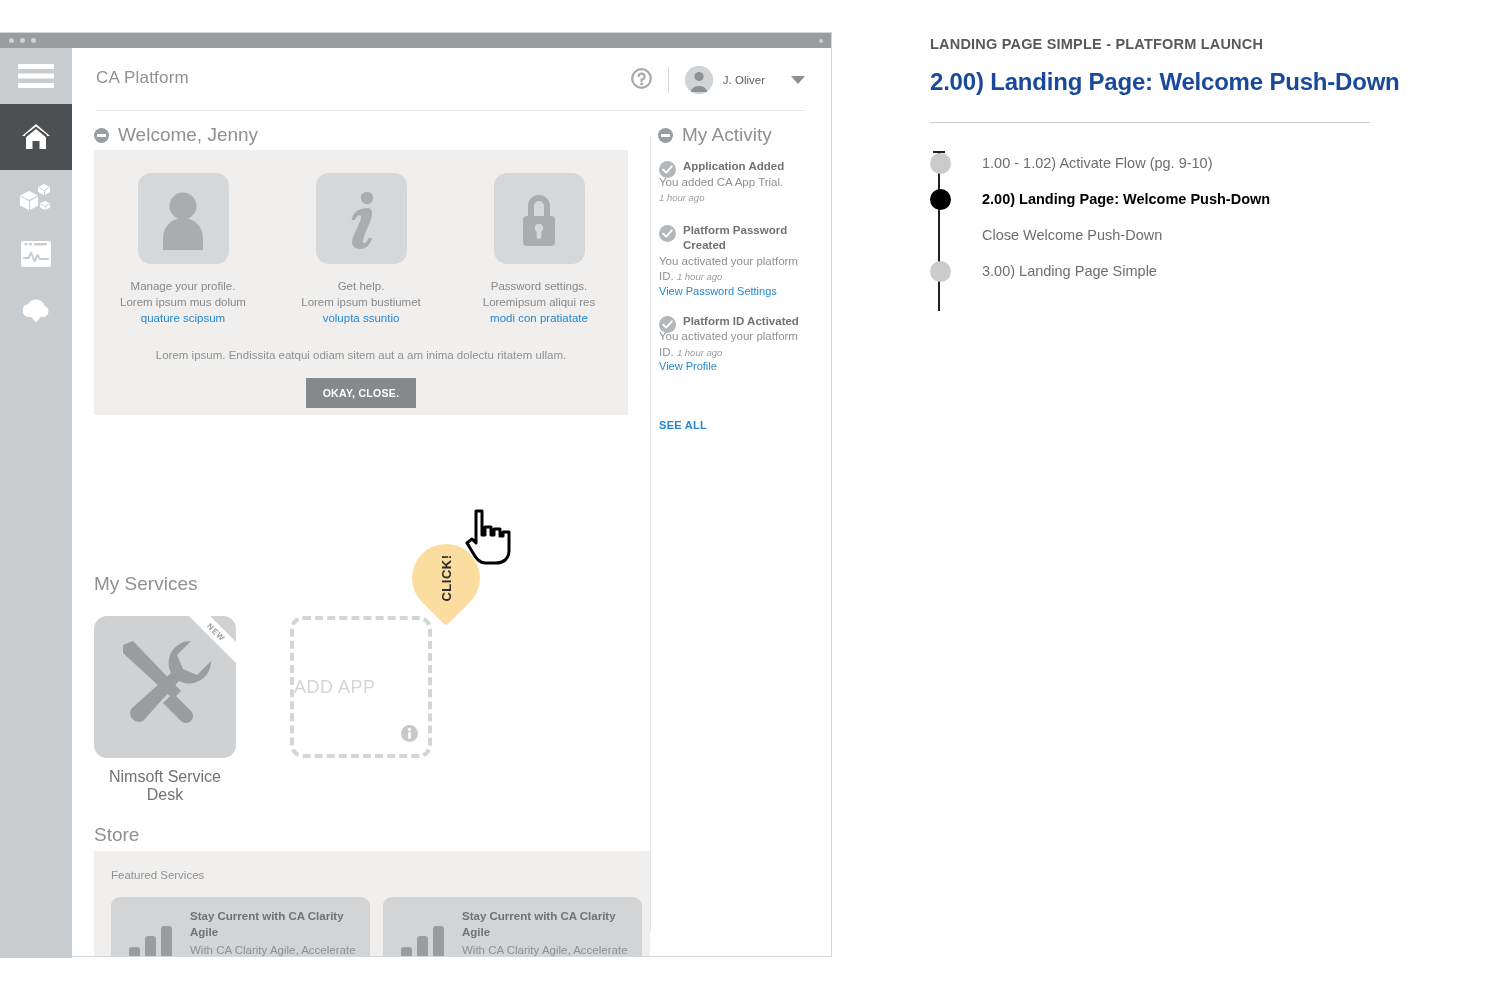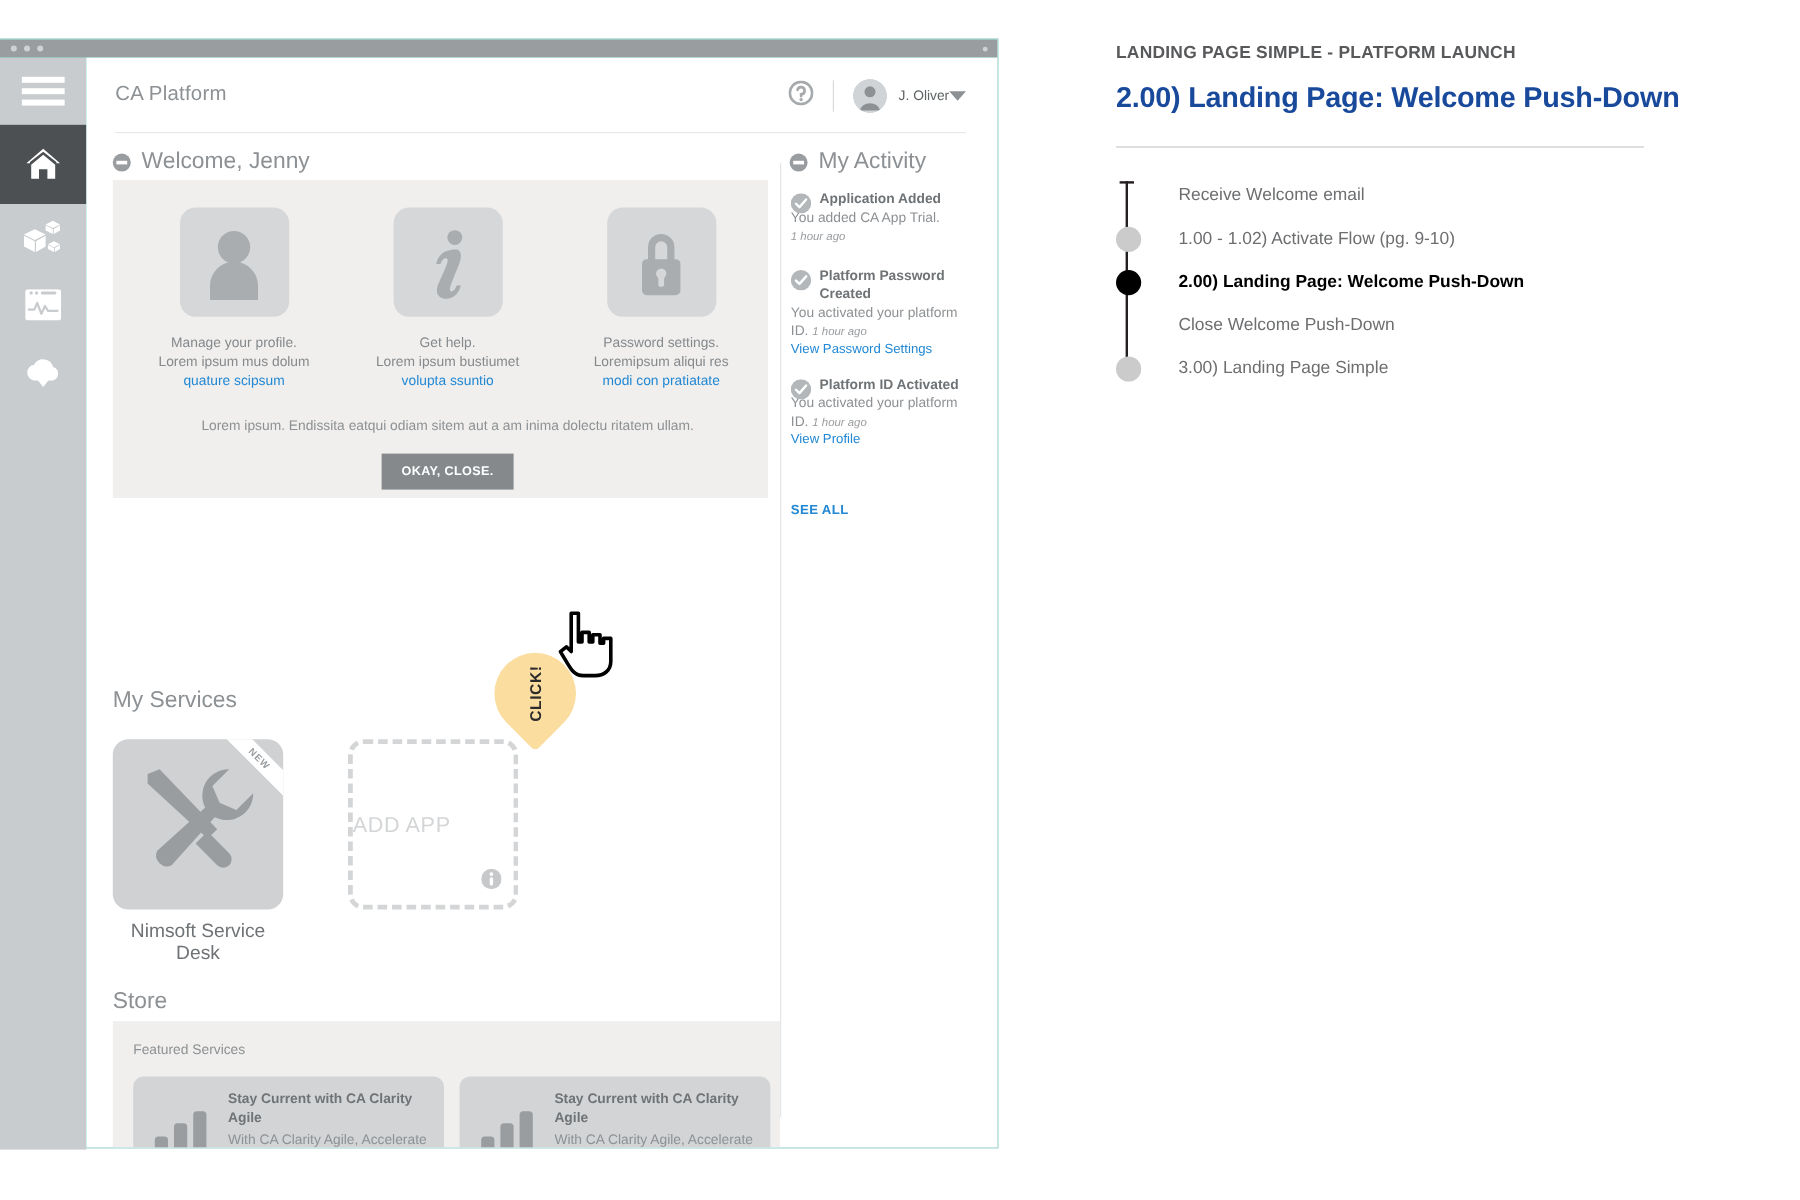--- a/index.html
+++ b/index.html
@@ -15,21 +15,21 @@
     overflow: hidden;
   }
 
   
   #browser-window {
     position: absolute;
     left: 0;
     top: 32px;
     width: 832px;
     height: 925px;
-    background: #5eead4;
+    background: #15803d;
     border: 1px solid #d3d6d8;
     border-left: none;
     box-sizing: border-box;
   }
   #title-bar {
     position: absolute;
     left: 0; top: 0;
     width: 100%;
     height: 15px;
     background: #9a9da0;
@@ -109,20 +109,21 @@
     width: 28px; height: 28px;
     border-radius: 50%;
     background: #c3c6c9;
     position: relative;
     overflow: hidden;
     margin-right: 10px;
   }
   #user-name {
     font-size: 11.5px;
     color: #5d6164;
+    margin-right: 26px;
     white-space: nowrap;
   }
   #caret-down {
     width: 0; height: 0;
     border-left: 7px solid transparent;
     border-right: 7px solid transparent;
     border-top: 8px solid #8d9194;
   }
   #header-rule {
     position: absolute;
@@ -184,21 +185,20 @@
     left: 22px;
     top: 13px;
   }
   #welcome-panel {
     position: absolute;
     left: 22px;
     top: 39px;
     width: 534px;
     height: 265px;
     background: #f0efed;
-    padding-left: 12px;
   }
   #welcome-tiles {
     display: flex;
     padding-top: 23px;
   }
   .wtile {
     flex: 1;
     text-align: center;
   }
   .wtile-icon {
@@ -815,23 +815,20 @@
 <div id="annotation">
   <div id="anno-kicker">LANDING PAGE SIMPLE - PLATFORM LAUNCH</div>
   <div id="anno-title">2.00) Landing Page: Welcome Push-Down</div>
   <div id="anno-rule"></div>
 
   <div id="timeline">
     <div id="timeline-line"></div>
     <div id="timeline-cap"></div>
 
     <div class="tl-row">
-      <span class="tl-text">Receive Welcome email</span>
-    </div>
-    <div class="tl-row">
       <span class="tl-dot gray"></span>
       <span class="tl-text">1.00 - 1.02) Activate Flow (pg. 9-10)</span>
     </div>
     <div class="tl-row">
       <span class="tl-dot black"></span>
       <span class="tl-text current">2.00) Landing Page: Welcome Push-Down</span>
     </div>
     <div class="tl-row">
       <span class="tl-text">Close Welcome Push-Down</span>
     </div>

